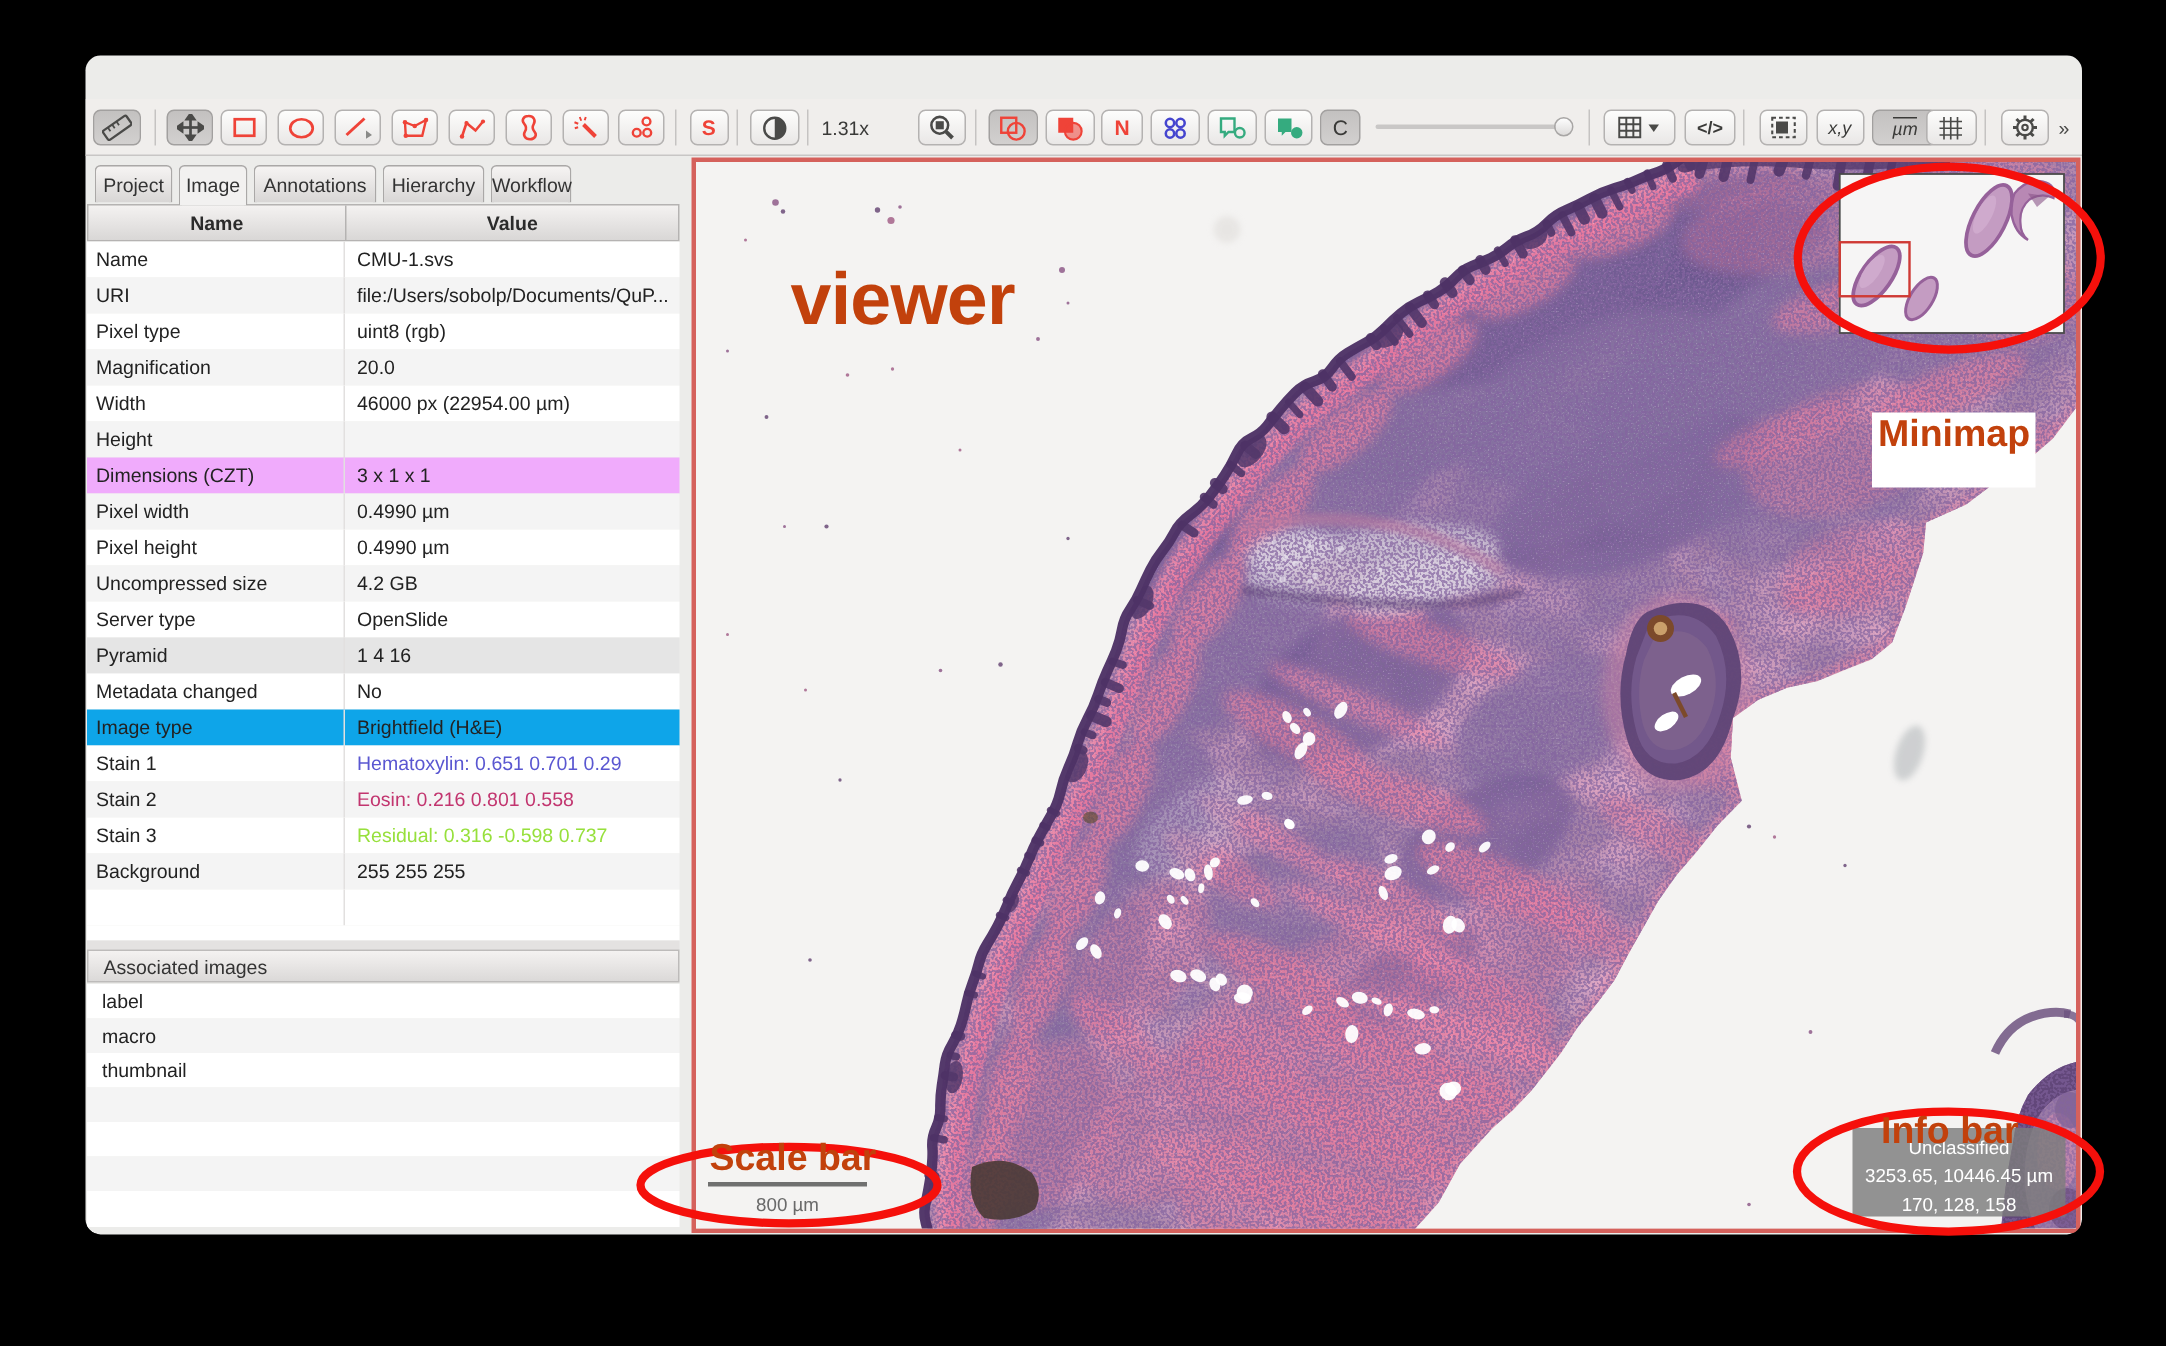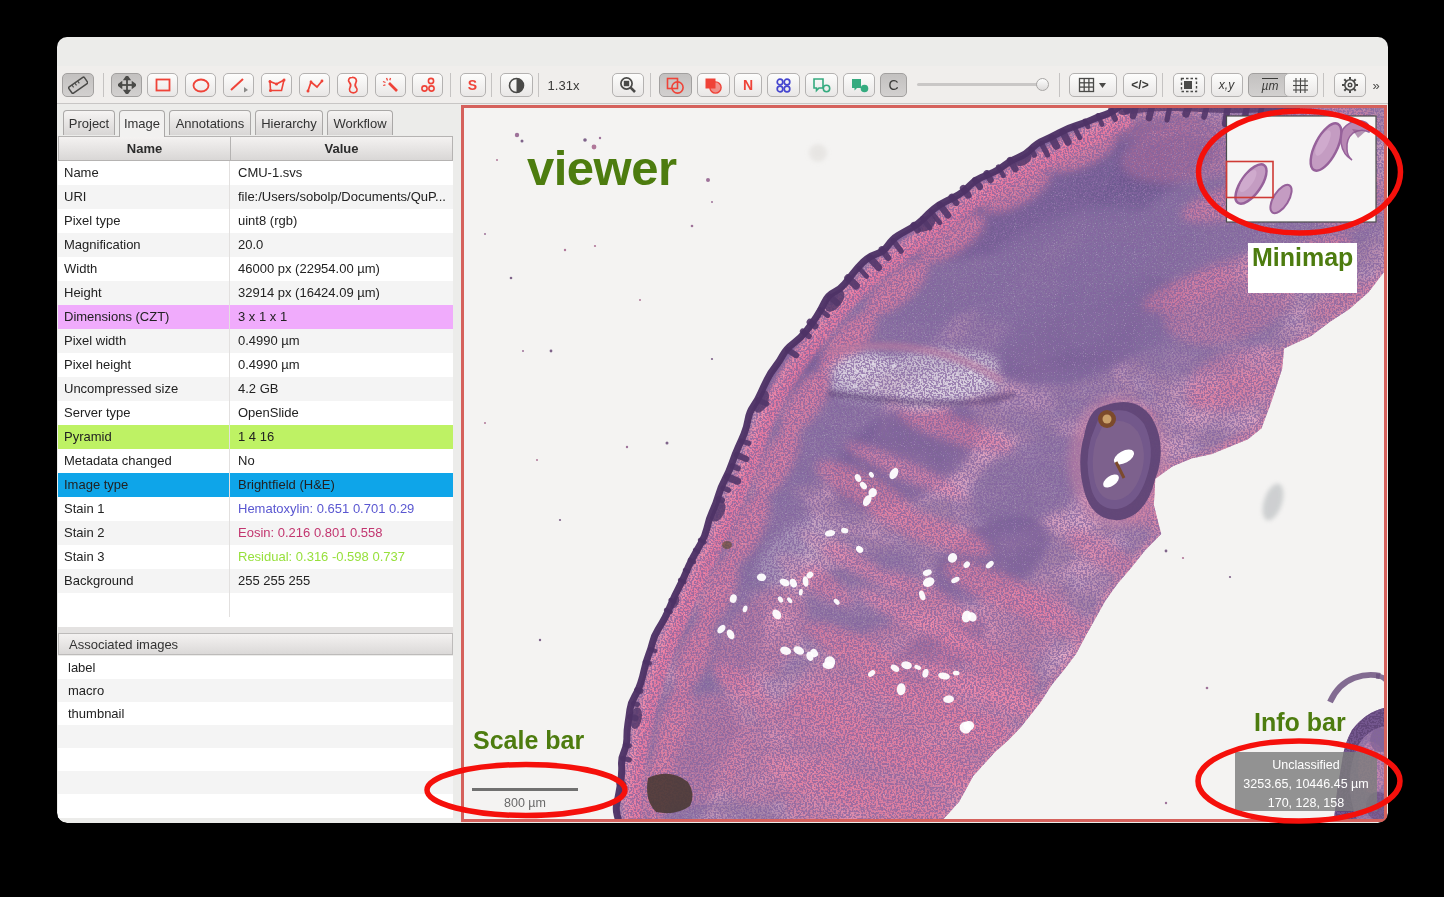--- a/index.html
+++ b/index.html
@@ -30,21 +30,21 @@
 .tc1 { width:172px; padding-left:6px; line-height:24px; border-right:1px solid #e2e0df;
        white-space:nowrap; overflow:hidden; }
 .tc2 { flex:1; padding-left:8px; line-height:24px; white-space:nowrap; overflow:hidden; }
 .ahead { position:absolute; left:58px; top:633px; width:395px; height:22px;
          background:linear-gradient(#f4f2f1,#dbd9d8); border:1px solid #bdbbba; font-size:13px;
          color:#333; line-height:21px; padding-left:10px; }
 .arow { position:absolute; left:58px; width:395px; font-size:13px; color:#222; }
 .arow span { padding-left:10px; line-height:23px; }
 #viewer { position:absolute; left:461px; top:105px; width:926px; height:717px;
           border:3px solid #d5615c; background:#f4f3f2; }
-.anno { position:absolute; color:#4d7c0f; font-weight:bold; font-family:"Liberation Sans",sans-serif; }
+.anno { position:absolute; color:#c2410c; font-weight:bold; font-family:"Liberation Sans",sans-serif;margin-top:32px; }
 </style></head>
 <body>
 <div id="win">
   <div id="toolbarbg"></div>
 </div>
 <div class="tbtn pressed" style="left:62px;top:73px;width:32px;height:24px">
     <svg width="20" height="18" viewBox="0 0 20 18">
       <g transform="rotate(-35 10 9)">
         <rect x="0.5" y="5.5" width="19" height="7.5" rx="1.2" fill="none" stroke="#4a4a48" stroke-width="1.5"></rect>
         <line x1="5" y1="5.5" x2="5" y2="8.5" stroke="#4a4a48" stroke-width="1.2"></line>
@@ -242,21 +242,21 @@
         <line x1="3.3" y1="14.7" x2="5.2" y2="12.8"></line>
       </g>
     </svg>
   </div>
 <div class="tlabel" style="left:1366px;top:73px;width:20px;height:24px;font-size:13px;color:#4a4a48">»</div>
 
 <div class="tab" style="left:63px;width:52px">Project</div>
 <div class="tab sel" style="left:119px;width:46px">Image</div>
 <div class="tab" style="left:169px;width:82px">Annotations</div>
 <div class="tab" style="left:255px;width:68px">Hierarchy</div>
-<div class="tab" style="left:327px;width:66px">Workflow</div>
+<div class="tab" style="left:327px;width:54px">Workflow</div>
 <div class="thead">
     <div class="tc1h">Name</div>
     <div class="tc2h">Value</div>
   </div>
 <div class="trow" style="top:161px;background:#ffffff">
     <div class="tc1">Name</div>
     <div class="tc2" style="">CMU-1.svs</div>
   </div>
 <div class="trow" style="top:185px;background:#f4f4f4">
     <div class="tc1">URI</div>
@@ -269,21 +269,20 @@
 <div class="trow" style="top:233px;background:#f4f4f4">
     <div class="tc1">Magnification</div>
     <div class="tc2" style="">20.0</div>
   </div>
 <div class="trow" style="top:257px;background:#ffffff">
     <div class="tc1">Width</div>
     <div class="tc2" style="">46000 px (22954.00 µm)</div>
   </div>
 <div class="trow" style="top:281px;background:#f4f4f4">
     <div class="tc1">Height</div>
-    <div class="tc2" style="">32914 px (16424.09 µm)</div>
   </div>
 <div class="trow" style="top:305px;background:#f0abfc">
     <div class="tc1">Dimensions (CZT)</div>
     <div class="tc2" style="">3 x 1 x 1</div>
   </div>
 <div class="trow" style="top:329px;background:#f4f4f4">
     <div class="tc1">Pixel width</div>
     <div class="tc2" style="">0.4990 µm</div>
   </div>
 <div class="trow" style="top:353px;background:#ffffff">
@@ -291,21 +290,21 @@
     <div class="tc2" style="">0.4990 µm</div>
   </div>
 <div class="trow" style="top:377px;background:#f4f4f4">
     <div class="tc1">Uncompressed size</div>
     <div class="tc2" style="">4.2 GB</div>
   </div>
 <div class="trow" style="top:401px;background:#ffffff">
     <div class="tc1">Server type</div>
     <div class="tc2" style="">OpenSlide</div>
   </div>
-<div class="trow" style="top:425px;background:#bef264">
+<div class="trow" style="top:425px;background:#e5e5e5">
     <div class="tc1">Pyramid</div>
     <div class="tc2" style="">1 4 16</div>
   </div>
 <div class="trow" style="top:449px;background:#ffffff">
     <div class="tc1">Metadata changed</div>
     <div class="tc2" style="">No</div>
   </div>
 <div class="trow" style="top:473px;background:#0ea5e9">
     <div class="tc1">Image type</div>
     <div class="tc2" style="">Brightfield (H&amp;E)</div>

